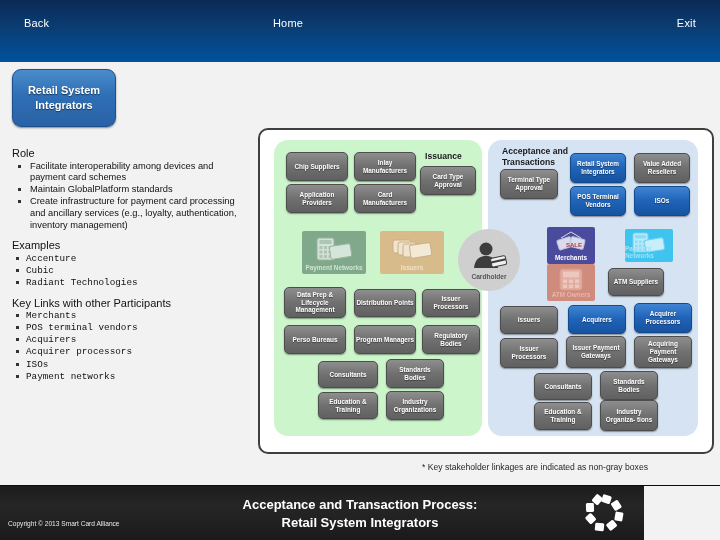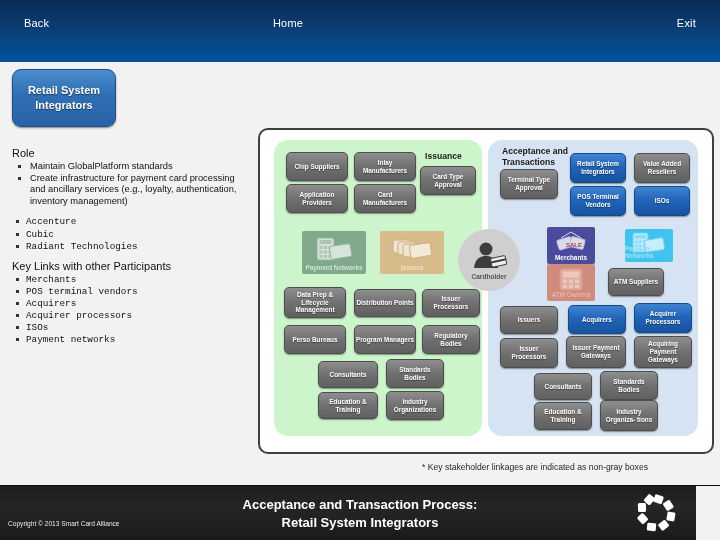--- a/index.html
+++ b/index.html
@@ -118,21 +118,21 @@
   #cardholder svg{position:absolute;left:50%;top:45%;transform:translate(-50%,-50%);}
 
   
   #footnote{
     position:absolute;left:0;top:462px;width:648px;text-align:right;
     font-size:8.6px;color:#262626;
   }
 
   
   #footer{
-    position:absolute;left:0;top:486px;width:696px;height:54px;
+    position:absolute;left:0;top:486px;width:644px;height:54px;
     background:linear-gradient(to bottom,#1c1c1c 0%,#262626 35%,#1a1a1a 100%);
   }
   #footer-copy{
     position:absolute;left:8px;top:34px;color:#e8e8e8;font-size:6.6px;
   }
   #footer-title{
     position:absolute;left:0;top:10px;width:720px;text-align:center;
     color:#fff;font-size:13px;font-weight:bold;line-height:18px;
   }
   #footer-logo{position:absolute;right:18px;top:7px;width:42px;height:42px;}
@@ -146,23 +146,25 @@
   <div id="nav-back" class="navlink">Back</div>
   <div id="nav-home" class="navlink">Home</div>
   <div id="nav-exit" class="navlink">Exit</div>
 </div>
 
 <div id="title-pill">Retail System Integrators</div>
 
 <div id="info-panel">
   <div class="info-head">Role</div>
   <ul class="info-list">
+    <li>Facilitate interoperability among devices and payment card schemes</li>
     <li>Maintain GlobalPlatform standards</li>
     <li>Create infrastructure for payment card processing and ancillary services (e.g., loyalty, authentication, inventory management)</li>
   </ul>
+  <div class="info-head">Examples</div>
   <ul class="info-list tight">
     <li>Accenture</li>
     <li>Cubic</li>
     <li>Radiant Technologies</li>
   </ul>
   <div class="info-head">Key Links with other Participants</div>
   <ul class="info-list tight">
     <li>Merchants</li>
     <li>POS terminal vendors</li>
     <li>Acquirers</li>

